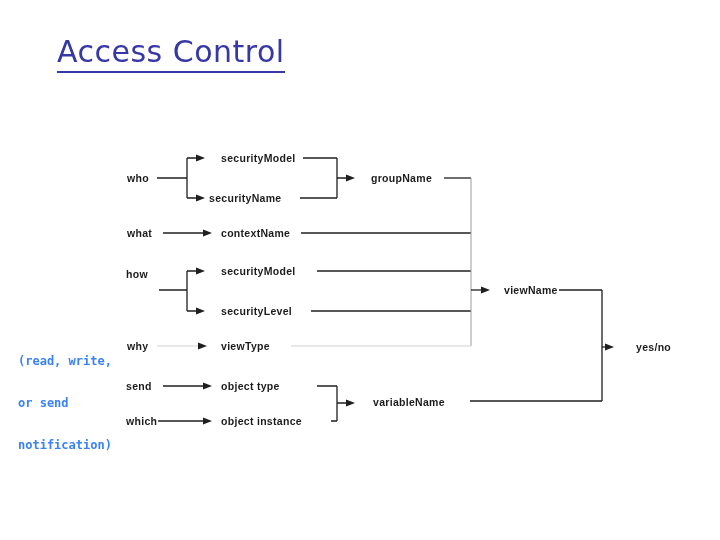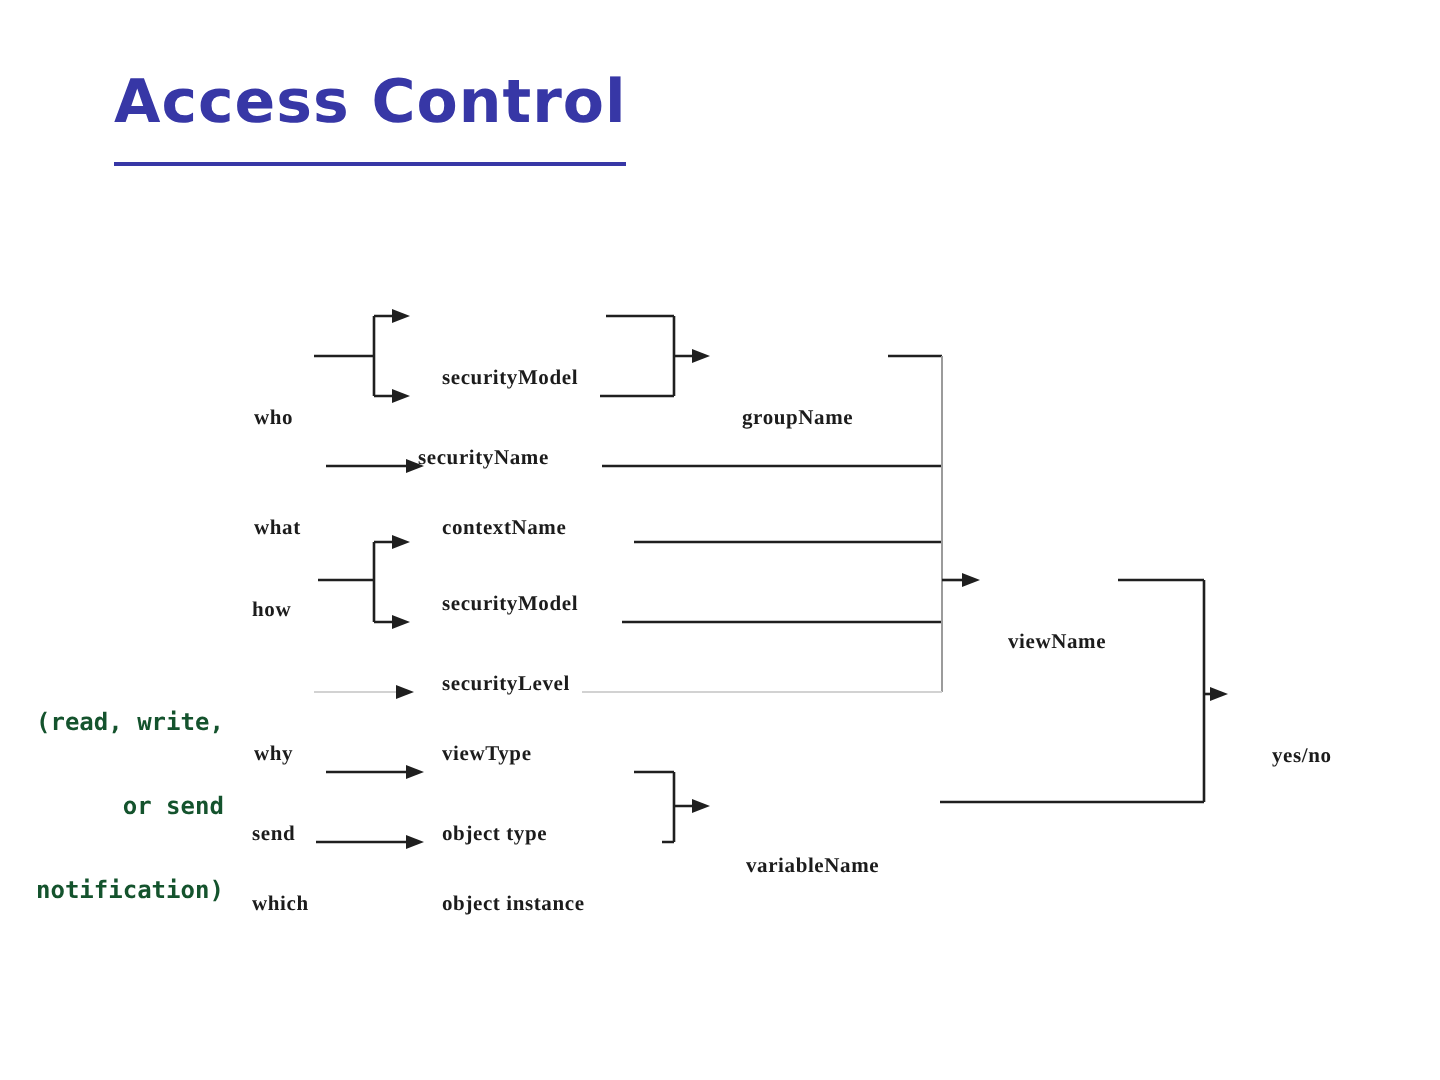--- a/index.html
+++ b/index.html
@@ -3,36 +3,34 @@
 <meta charset="utf-8">
 <style>
   html,body{margin:0;padding:0;background:#888;}
   .slide{
     position:relative;width:720px;height:540px;background:#ffffff;
     overflow:hidden;font-family:"Liberation Sans",sans-serif;
   }
   .title{
     position:absolute;left:57px;top:34px;margin:0;
     font-family:"DejaVu Sans",sans-serif;
-    font-size:30px;font-weight:700;letter-spacing:0.5px;
-    color:#3737a6;border-bottom:2px solid #3737a6;padding-bottom:12px;
+    font-size:30px;font-weight:400;letter-spacing:0.5px;
+    color:#3737a6;border-bottom:2px solid #3737a6;padding-bottom:2px;
   }
   .annotation{
     position:absolute;left:18px;top:326px;
     font-family:"DejaVu Sans Mono","Liberation Mono",monospace;
-    font-size:12px;font-weight:bold;line-height:14px;color:#14532d;
+    font-size:12px;font-weight:bold;line-height:14px;color:#3b82f6;
     white-space:pre;
-    text-align:right;
   }
   .lbl{
     position:absolute;
-    font-family:Liberation Serif, serif;
+    font-family:Liberation Sans, sans-serif;
     font-size:10.5px;font-weight:700;letter-spacing:0.3px;color:#1c1c1c;
     white-space:nowrap;
-    margin-top:32px;
   }
   svg.connectors{position:absolute;left:0;top:0;}
   .ln{stroke:#1f1f1f;stroke-width:1.3;fill:none;}
   .ln-mid{stroke:#9b9b9b;stroke-width:1;fill:none;}
   .ln-faint{stroke:#d2d2d2;stroke-width:1;fill:none;}
   .ah{fill:#1f1f1f;stroke:none;}
 </style>
 </head>
 <body>
 

